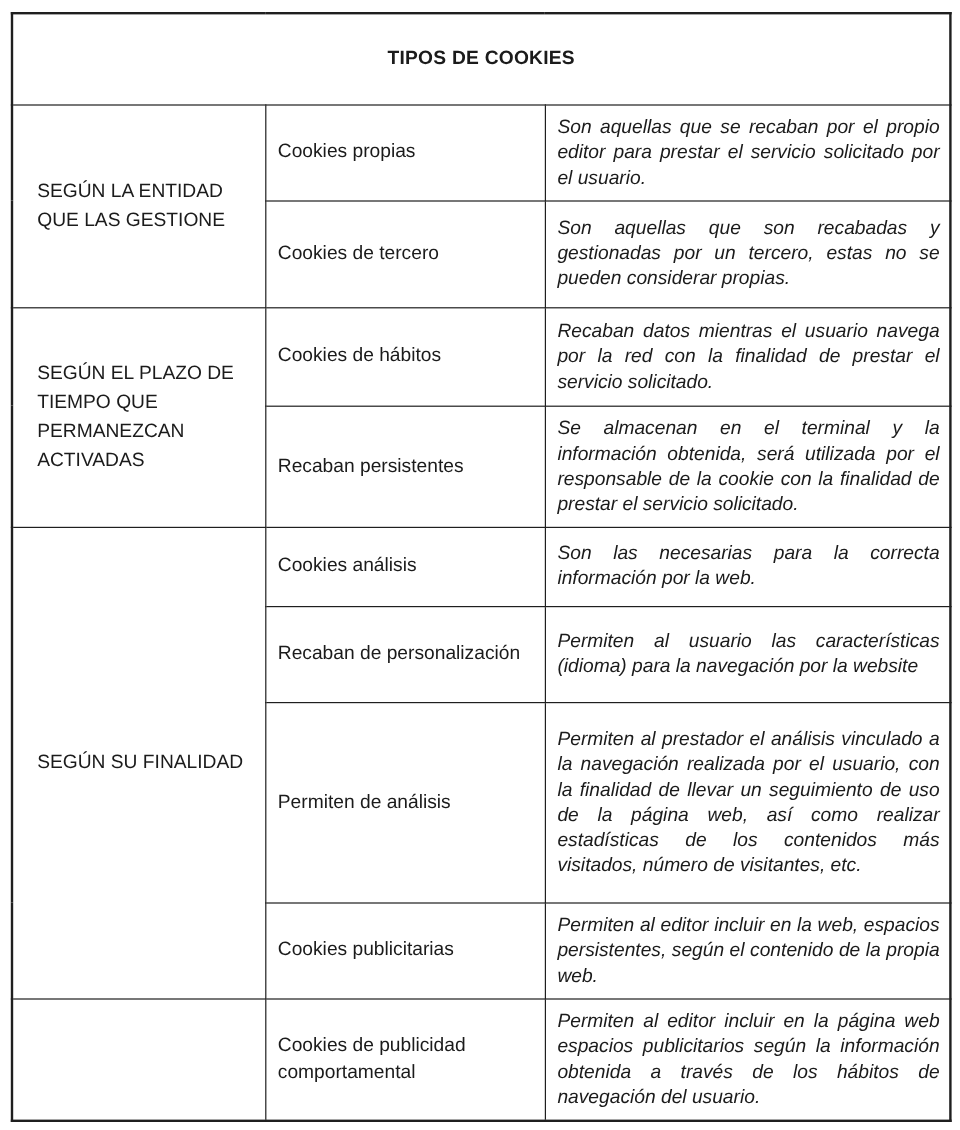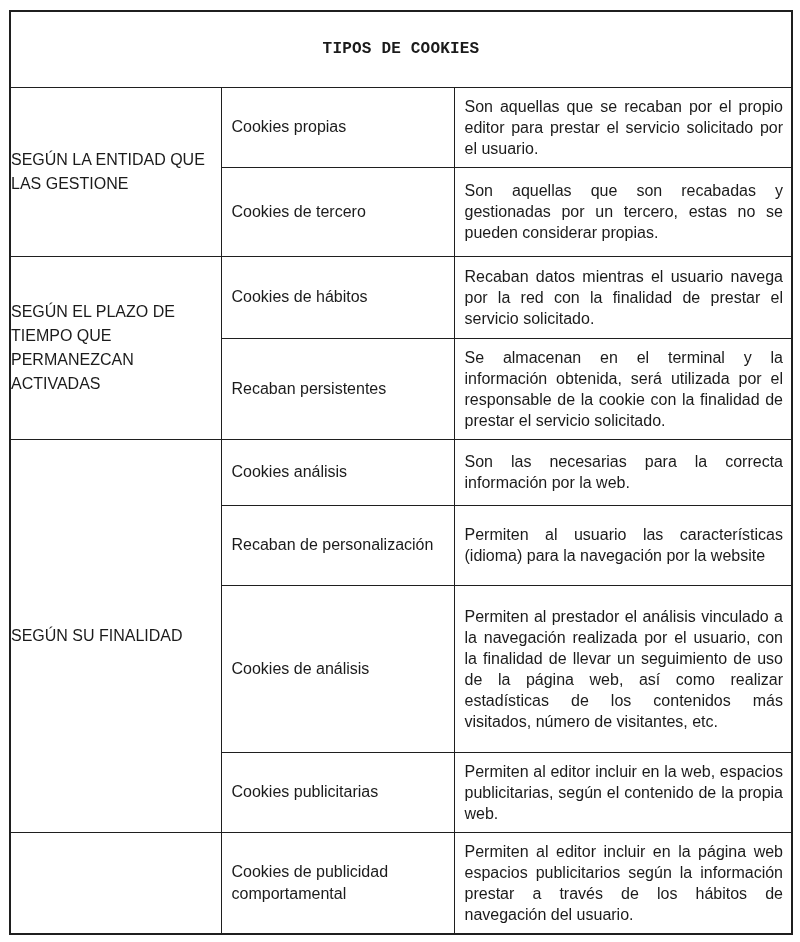--- a/index.html
+++ b/index.html
@@ -30,34 +30,34 @@
     vertical-align: middle;
     font-size: 16px;
     box-sizing: border-box;
   }
   td.title-cell {
     text-align: center;
     font-weight: bold;
     font-size: 17px;
     letter-spacing: 0.2px;
     border-bottom: 2px solid #1f1f1f;
-    font-family: Liberation Mono, monospace;
   }
   td.cat {
     line-height: 24px;
-    padding: 4px 4px 4px 0;
+    padding: 4px 4px 4px 20px;
   }
   td.type {
     line-height: 22px;
     padding: 4px 6px 4px 10px;
   }
   td.desc {
     line-height: 21px;
     text-align: justify;
     padding: 8px 8px 8px 10px;
+    font-style: italic;
   }
   
   tr.h-header { height: 76px; }
   tr.h-propias { height: 80px; }
   tr.h-tercero { height: 89px; }
   tr.h-sesion { height: 82px; }
   tr.h-persistentes { height: 100px; }
   tr.h-tecnicas { height: 66px; }
   tr.h-personalizacion { height: 80px; }
   tr.h-analisis { height: 167px; }
@@ -103,28 +103,28 @@
     <tr class="h-tecnicas">
       <td class="cat" rowspan="4">SEGÚN SU FINALIDAD</td>
       <td class="type">Cookies análisis</td>
       <td class="desc">Son las necesarias para la correcta información por la web.</td>
     </tr>
     <tr class="h-personalizacion">
       <td class="type">Recaban de personalización</td>
       <td class="desc">Permiten al usuario las características (idioma) para la navegación por la website</td>
     </tr>
     <tr class="h-analisis">
-      <td class="type">Cookies de análisis</td>
+      <td class="type">Permiten de análisis</td>
       <td class="desc">Permiten al prestador el análisis vinculado a la navegación realizada por el usuario, con la finalidad de llevar un seguimiento de uso de la página web, así como realizar estadísticas de los contenidos más visitados, número de visitantes, etc.</td>
     </tr>
     <tr class="h-publicitarias">
       <td class="type">Cookies publicitarias</td>
-      <td class="desc">Permiten al editor incluir en la web, espacios publicitarias, según el contenido de la propia web.</td>
+      <td class="desc">Permiten al editor incluir en la web, espacios persistentes, según el contenido de la propia web.</td>
     </tr>
 
     <tr class="h-comportamental">
       <td class="cat"></td>
       <td class="type">Cookies de publicidad comportamental</td>
-      <td class="desc">Permiten al editor incluir en la página web espacios publicitarios según la información prestar a través de los hábitos de navegación del usuario.</td>
+      <td class="desc">Permiten al editor incluir en la página web espacios publicitarios según la información obtenida a través de los hábitos de navegación del usuario.</td>
     </tr>
   </tbody>
     </table>
 </div>
 
 </body></html>

